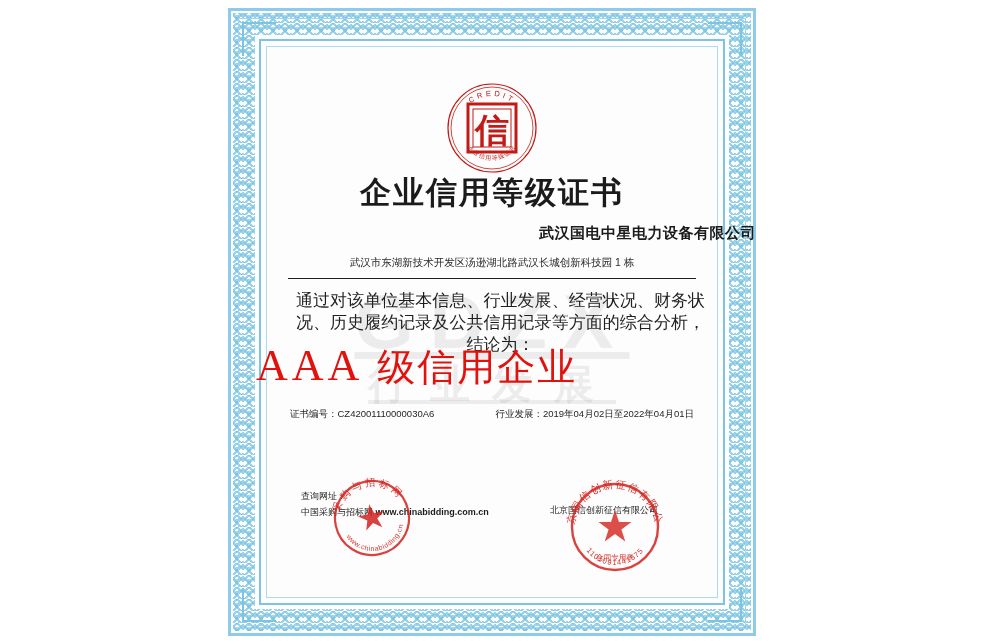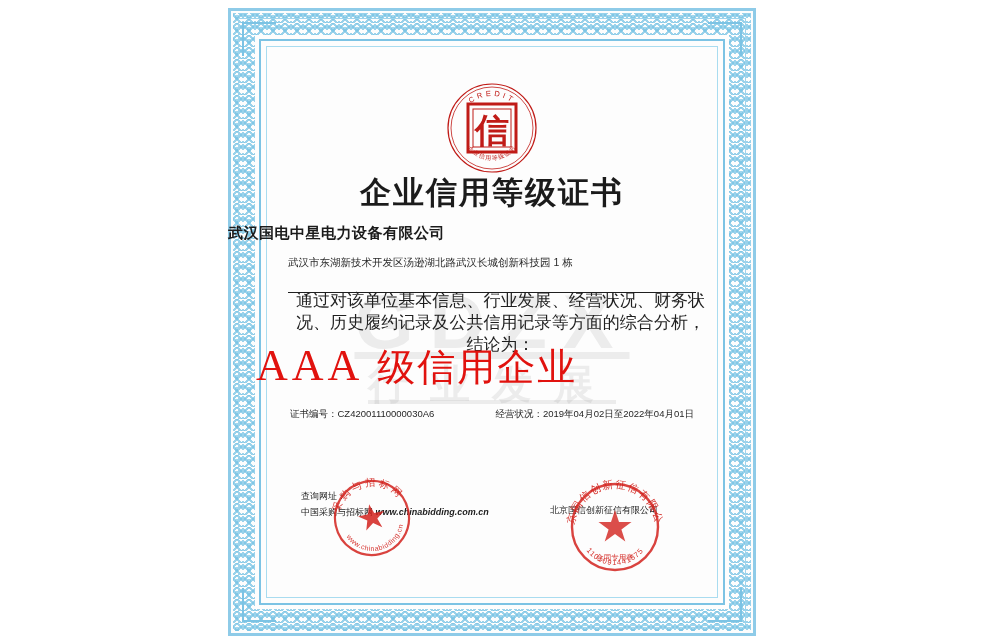--- a/index.html
+++ b/index.html
@@ -118,33 +118,34 @@
     text-align: center;
     font-size: 31px;
     font-weight: bold;
     letter-spacing: 2px;
     color: #1b1b1b;
   }
   .company-name {
     position: absolute;
     left: 0; right: 0;
     top: 216px;
-    text-align: left;
+    text-align: right;
     font-size: 15px;
     font-weight: bold;
     color: #1b1b1b;
     letter-spacing: .5px;
   }
   .company-address {
     position: absolute;
     left: 60px; right: 60px;
     top: 248px;
+    text-align: center;
     font-size: 10.5px;
     color: #2a2a2a;
-    padding-bottom: 22px;
+    padding-bottom: 8px;
     border-bottom: 1px solid #1f1f1f;
   }
   .body-text {
     position: absolute;
     left: 68px; right: 51px;
     top: 282px;
     text-align: justify;
     text-align-last: center;
     font-size: 17px;
     line-height: 22px;
@@ -186,21 +187,21 @@
   
   .footer {
     position: absolute;
     left: 73px;
     top: 480px;
     font-size: 9px;
     color: #1d1d1d;
     line-height: 16px;
   }
   .footer .f-line span.lbl { color: #1d1d1d; }
-  .footer .f-line span.url { font-weight: bold; font-style: italic; }
+  .footer .f-line span.url { font-weight: bold; }
 
   .issuer {
     position: absolute;
     right: 62px;
     top: 496px;
     width: 180px;
     text-align: center;
     font-size: 9px;
     color: #1d1d1d;
   }
@@ -273,21 +274,21 @@
 
   <div class="grade-line">
     <span class="aaa">AAA</span><span class="grade-cn">级信用企业</span>
   </div>
 
   <div class="meta-row">
     <div>
       <span>证书编号：</span><span>CZ42001110000030A6</span>
     </div>
     <div>
-      <span>经营状况：</span><span>2019年04月02日至2022年04月01日</span>
+      <span>行业发展：</span><span>2019年04月02日至2022年04月01日</span>
     </div>
   </div>
 
   <div class="footer">
     <div class="f-line">
       <span class="lbl">查询网址：</span>
     </div>
     <div class="f-line">
       <span class="lbl">中国采购与招标网</span>
       <span class="url">www.chinabidding.com.cn</span>

